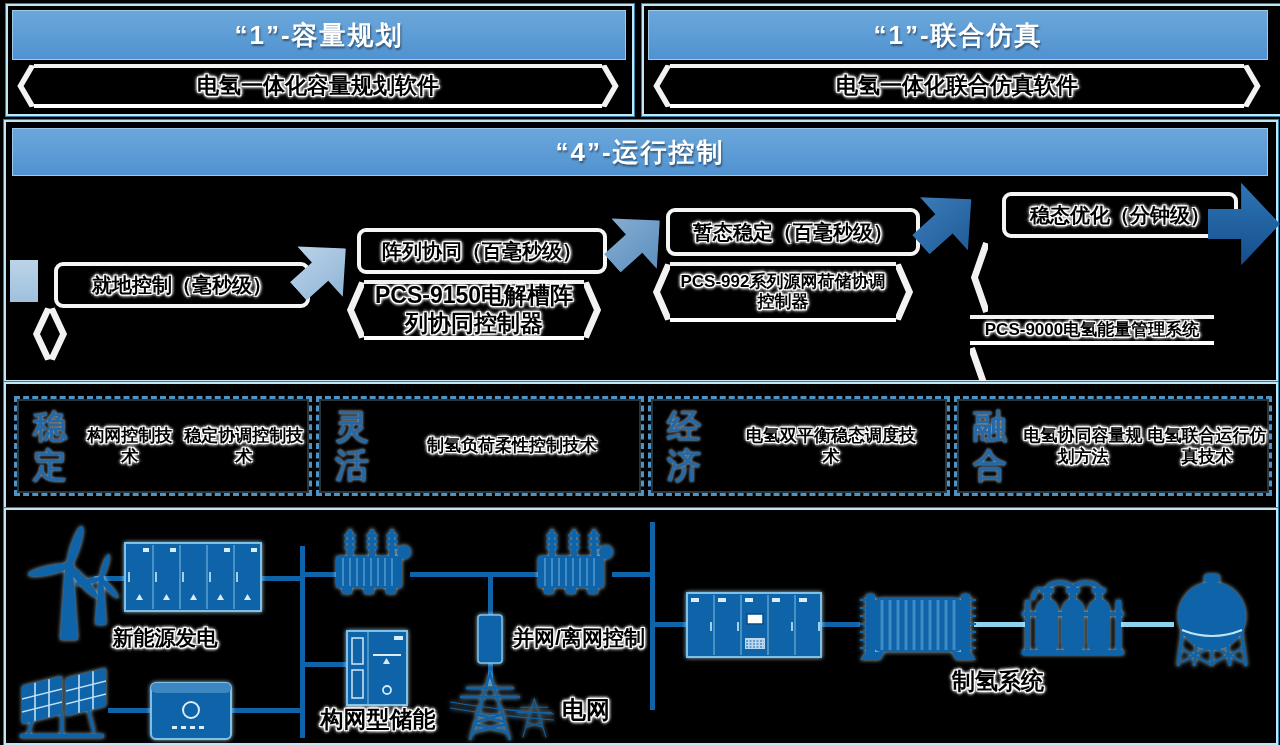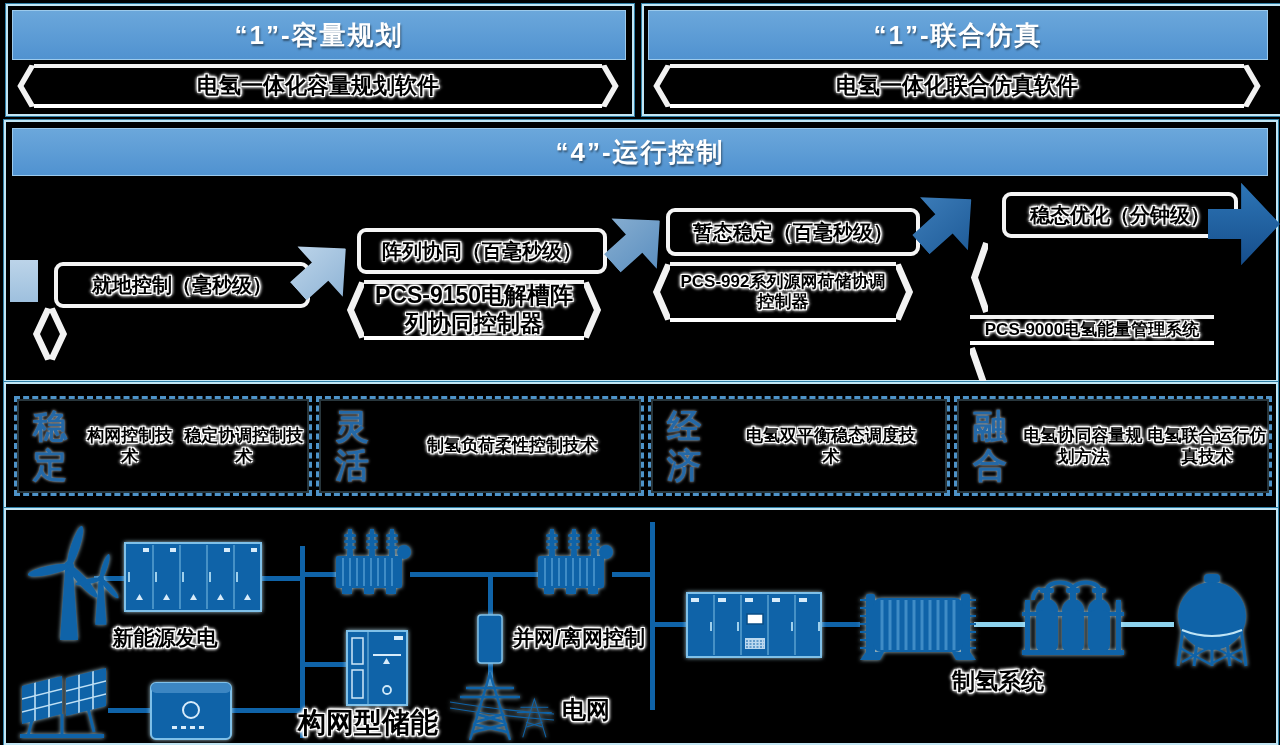--- a/index.html
+++ b/index.html
@@ -412,21 +412,21 @@
       <rect x="1" y="1" width="60" height="74" class="ic" stroke="#7fc0e8" stroke-width="2"></rect>
       <line x1="22" y1="2" x2="22" y2="74" stroke="#5aa0d0" stroke-width="1.5"></line>
       <rect x="6" y="8" width="11" height="26" fill="none" stroke="#cfe8f8" stroke-width="1.5"></rect>
       <rect x="6" y="40" width="11" height="28" fill="none" stroke="#cfe8f8" stroke-width="1.5"></rect>
       <rect x="48" y="6" width="9" height="4" class="lt"></rect>
       <rect x="27" y="24" width="28" height="2" class="lt"></rect>
       <polygon points="37,34 44,34 40.5,28" class="lt"></polygon>
       <circle cx="41" cy="60" r="4" fill="none" stroke="#cfe8f8" stroke-width="1.8"></circle>
     </svg>
   </div>
-  <div class="dlabel glow" style="left:292px;top:194px;width:140px;font-size:28px;">构网型储能</div>
+  <div class="dlabel glow" style="left:302px;top:194px;width:140px;font-size:23px;">构网型储能</div>
 
   <div class="icon" style="left:680px;top:80px;width:136px;height:70px;">
     <svg viewBox="0 0 136 70">
       <rect x="1" y="3" width="134" height="64" class="ic" stroke="#7fc0e8" stroke-width="2"></rect>
       <g stroke="#5aa0d0" stroke-width="1.5" fill="none">
         <line x1="28" y1="5" x2="28" y2="65"></line>
           <line x1="55" y1="5" x2="55" y2="65"></line>
         <line x1="82" y1="5" x2="82" y2="65"></line>
           <line x1="109" y1="5" x2="109" y2="65"></line>
       </g>

